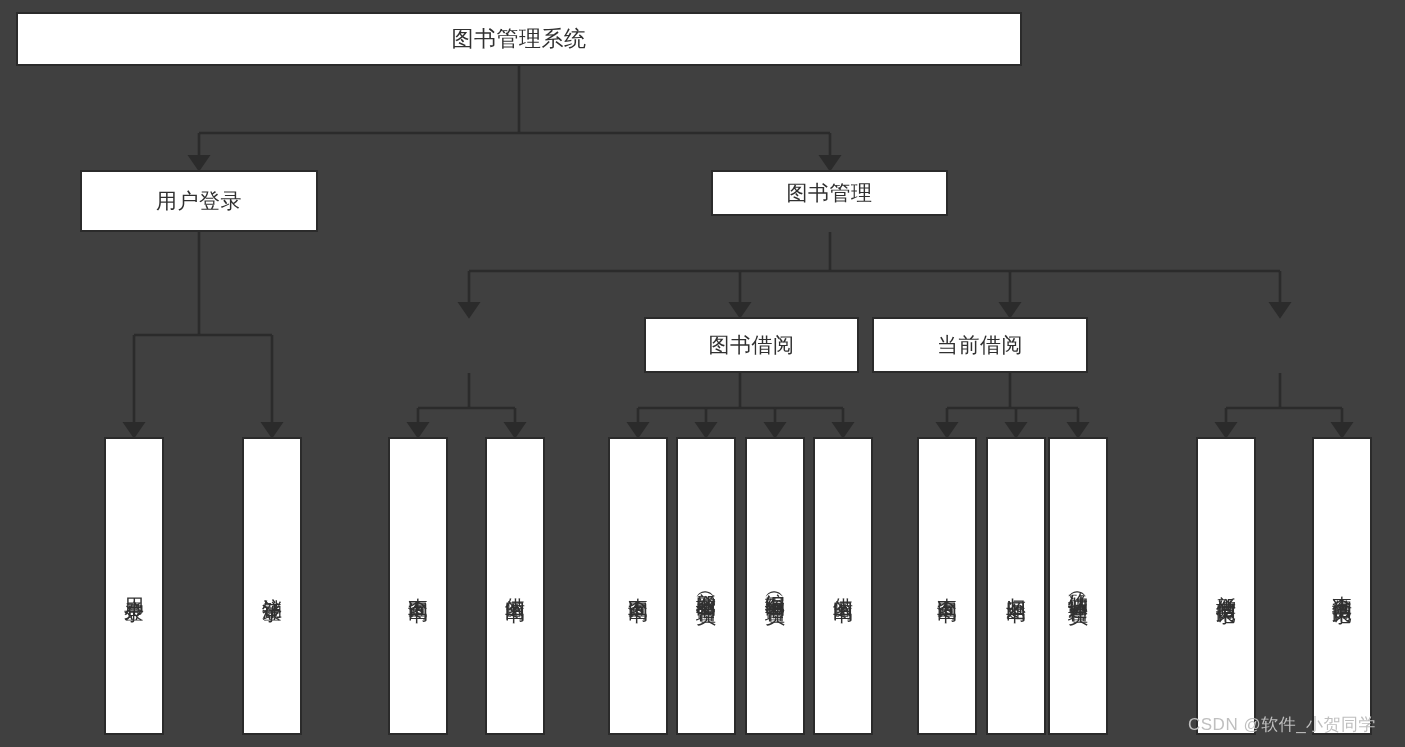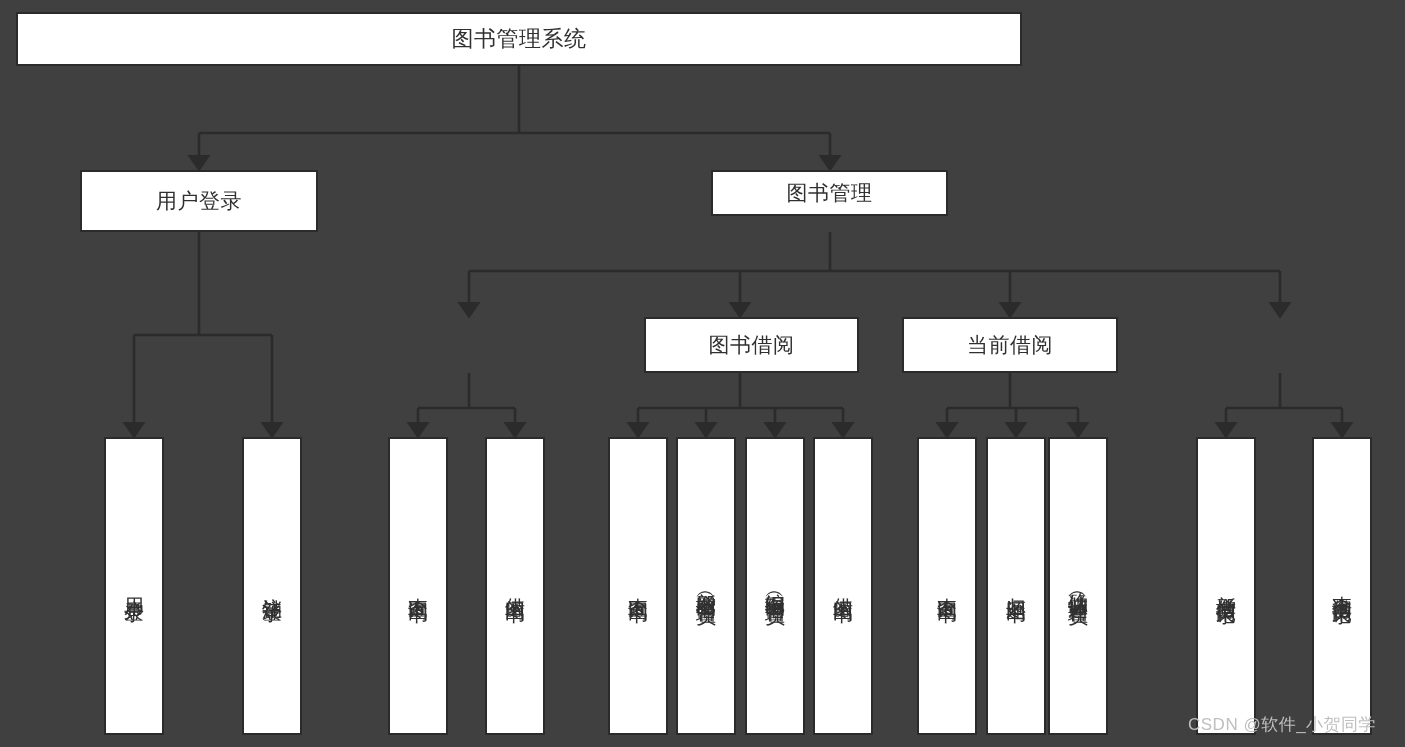--- a/index.html
+++ b/index.html
@@ -123,21 +123,21 @@
   <div class="node h" style="left:80px;top:170px;width:238px;height:62px;">
     <span>用户登录</span>
   </div>
   <div class="node h" style="left:711px;top:170px;width:237px;height:46px;">
     <span>图书管理</span>
   </div>
 
   <div class="node h" style="left:644px;top:317px;width:215px;height:56px;">
     <span>图书借阅</span>
   </div>
-  <div class="node h" style="left:902px;top:317px;width:216px;height:56px;">
+  <div class="node h" style="left:872px;top:317px;width:216px;height:56px;">
     <span>当前借阅</span>
   </div>
 
   <div class="node v" style="left:104px;top:437px;width:60px;height:298px;">
     <span class="vtext">用户登录</span>
   </div>
   <div class="node v" style="left:242px;top:437px;width:60px;height:298px;">
     <span class="vtext">注销登录</span>
   </div>
 

